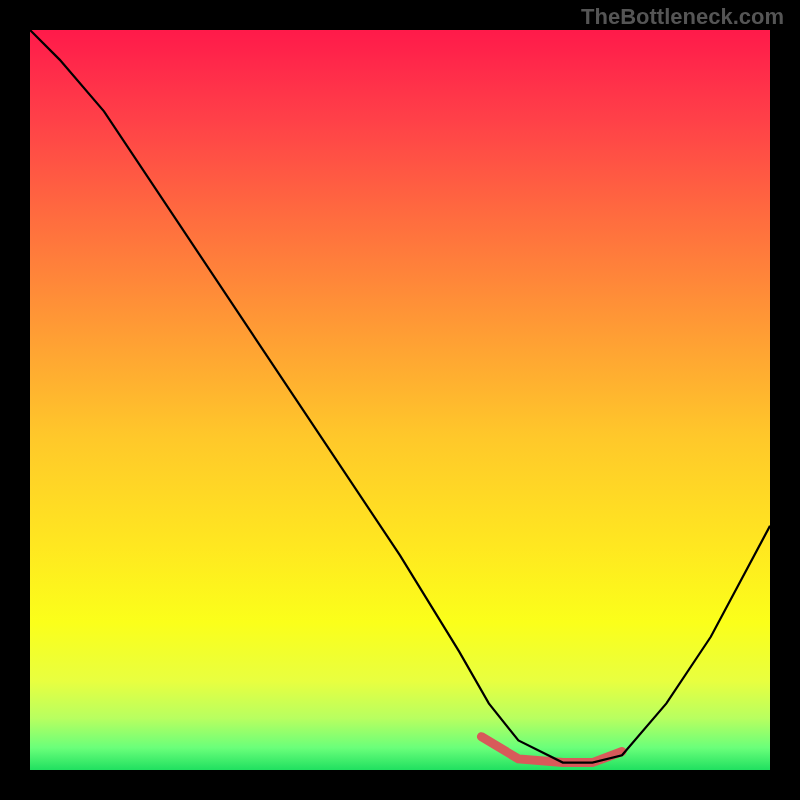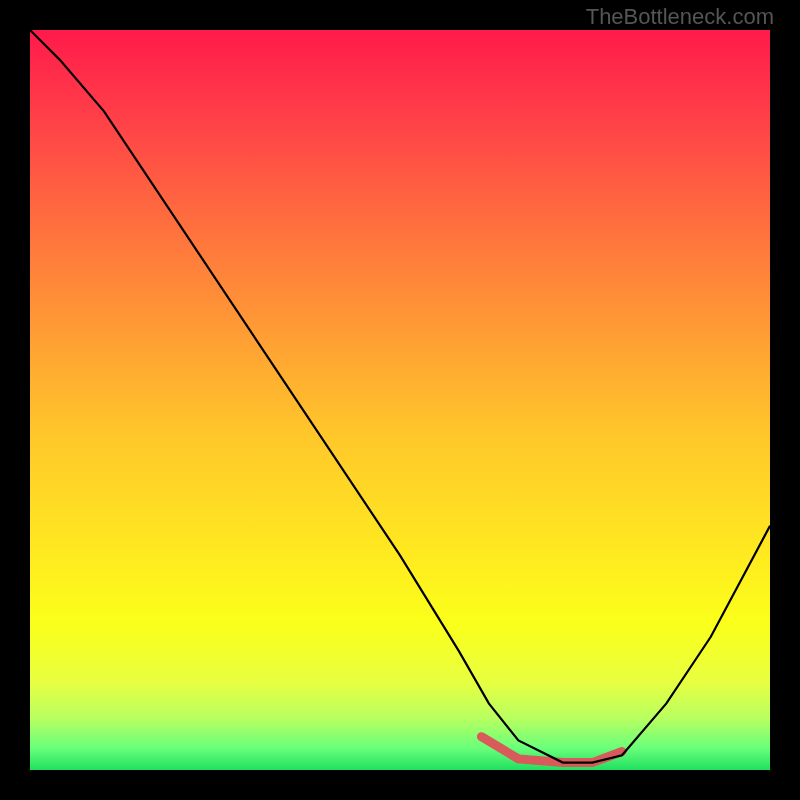--- a/index.html
+++ b/index.html
@@ -7,24 +7,24 @@
     width: 800px;
     height: 800px;
     background: #000;
     position: relative;
     font-family: Arial, sans-serif;
     overflow: hidden;
   }
   .watermark {
     position: absolute;
     top: 4px;
-    right: 26px;
+    right: 16px;
     color: #555;
     font-size: 22px;
-    font-weight: normal;
+    font-weight: bold;
     z-index: 10;
     text-align: center;
   }
   .plot-area {
     position: absolute;
     left: 30px;
     top: 30px;
     width: 740px;
     height: 740px;
     overflow: hidden;

